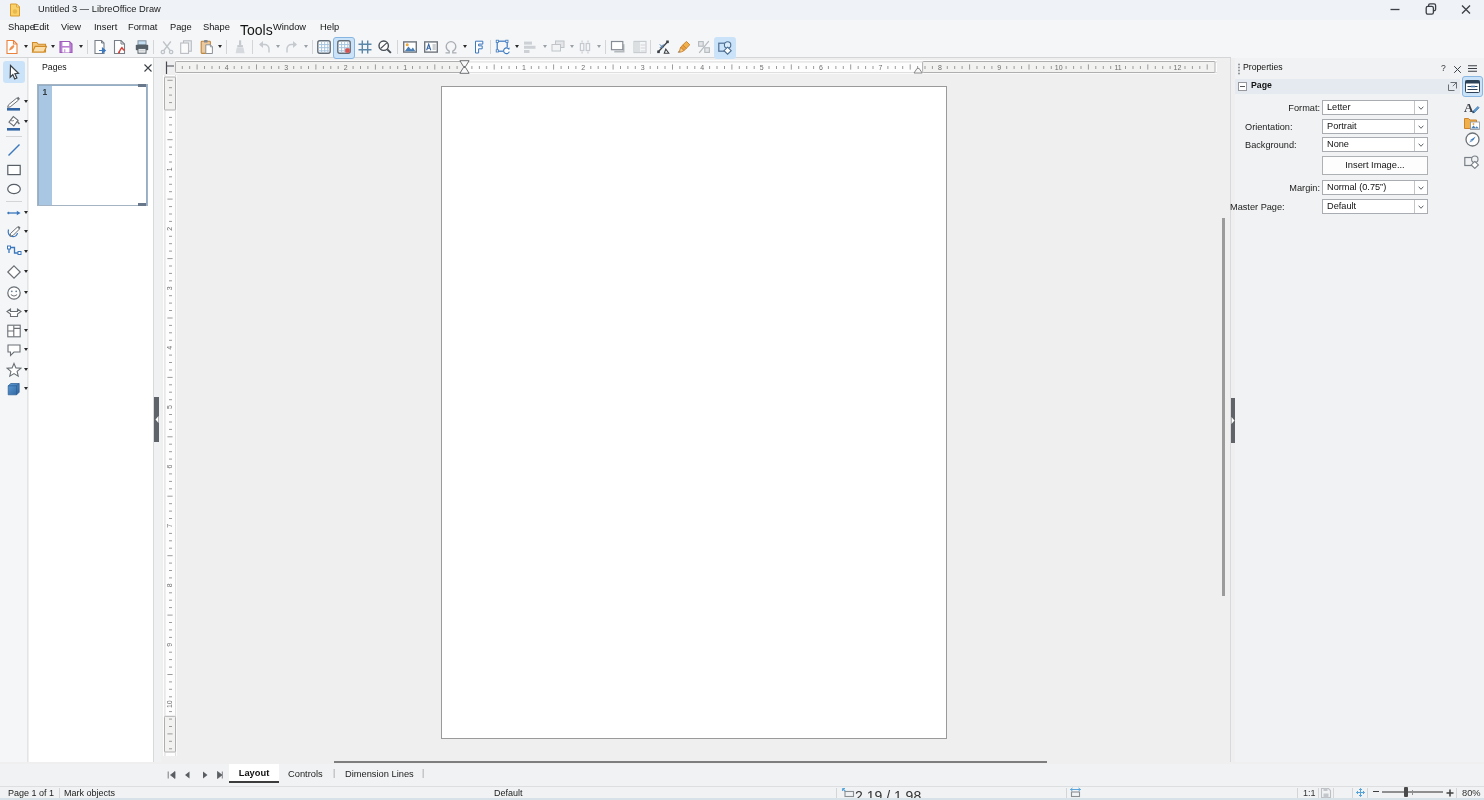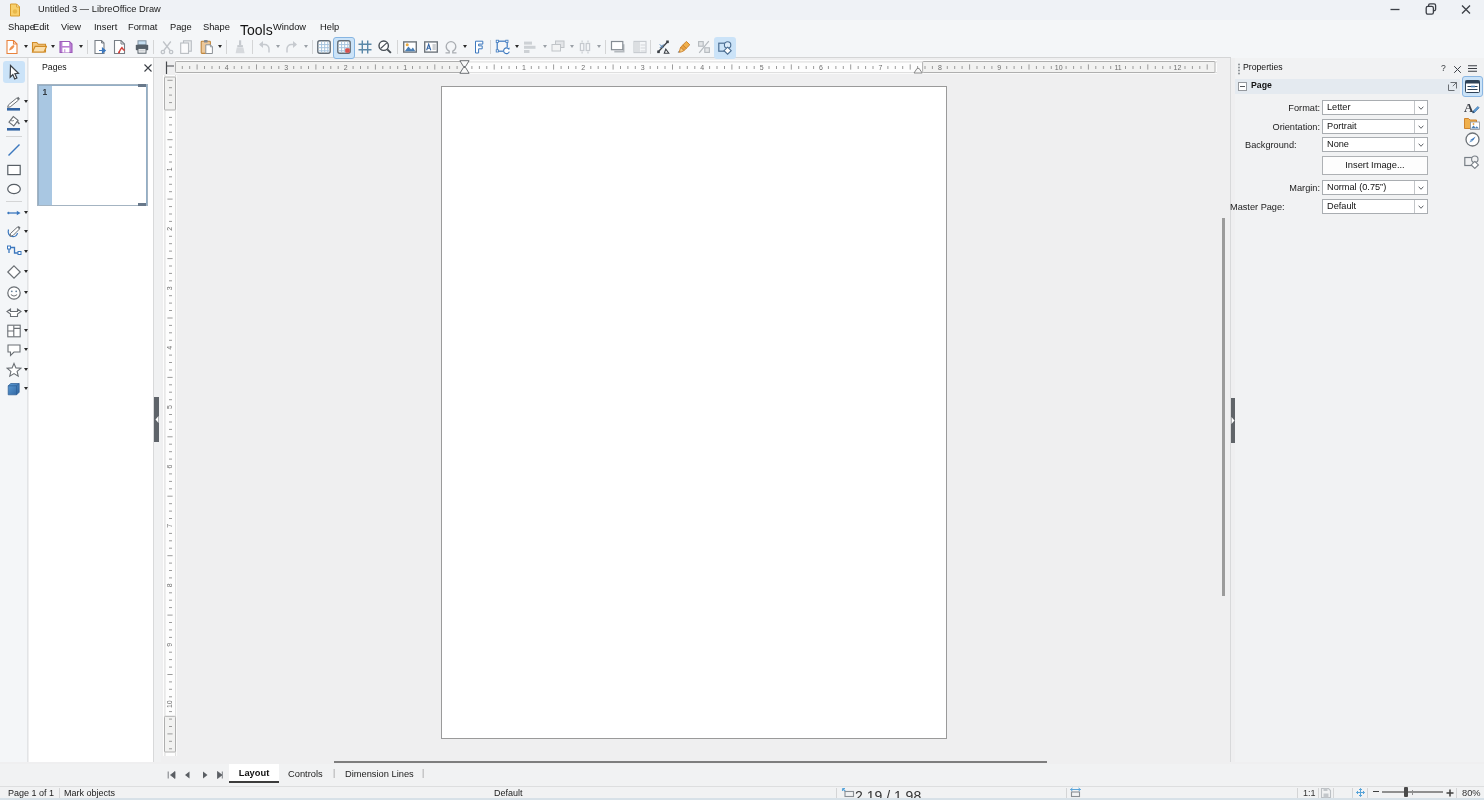--- a/index.html
+++ b/index.html
@@ -412,21 +412,21 @@
 
 <div class="lbl" style="left:1245px;top:101px;width:75px;text-align:right">Format:</div>
 <div class="dd" style="top:100px">
     <div class="ddt">Letter</div>
     <div class="ddb">
       <svg class="chev" width="7" height="5" viewBox="0 0 7 5">
         <path d="M0.8 1l2.7 3 2.7-3" fill="none" stroke="#53575c" stroke-width="1.1"></path>
       </svg>
     </div>
   </div>
-<div class="lbl" style="left:1245px;top:120px;width:75px;text-align:right">Orientation:</div>
+<div class="lbl" style="left:1245px;top:120px;width:75px;text-align:left">Orientation:</div>
 <div class="dd" style="top:119px">
     <div class="ddt">Portrait</div>
     <div class="ddb">
       <svg class="chev" width="7" height="5" viewBox="0 0 7 5">
         <path d="M0.8 1l2.7 3 2.7-3" fill="none" stroke="#53575c" stroke-width="1.1"></path>
       </svg>
     </div>
   </div>
 <div class="lbl" style="left:1245px;top:138px;width:75px;text-align:left">Background:</div>
 <div class="dd" style="top:137px">

